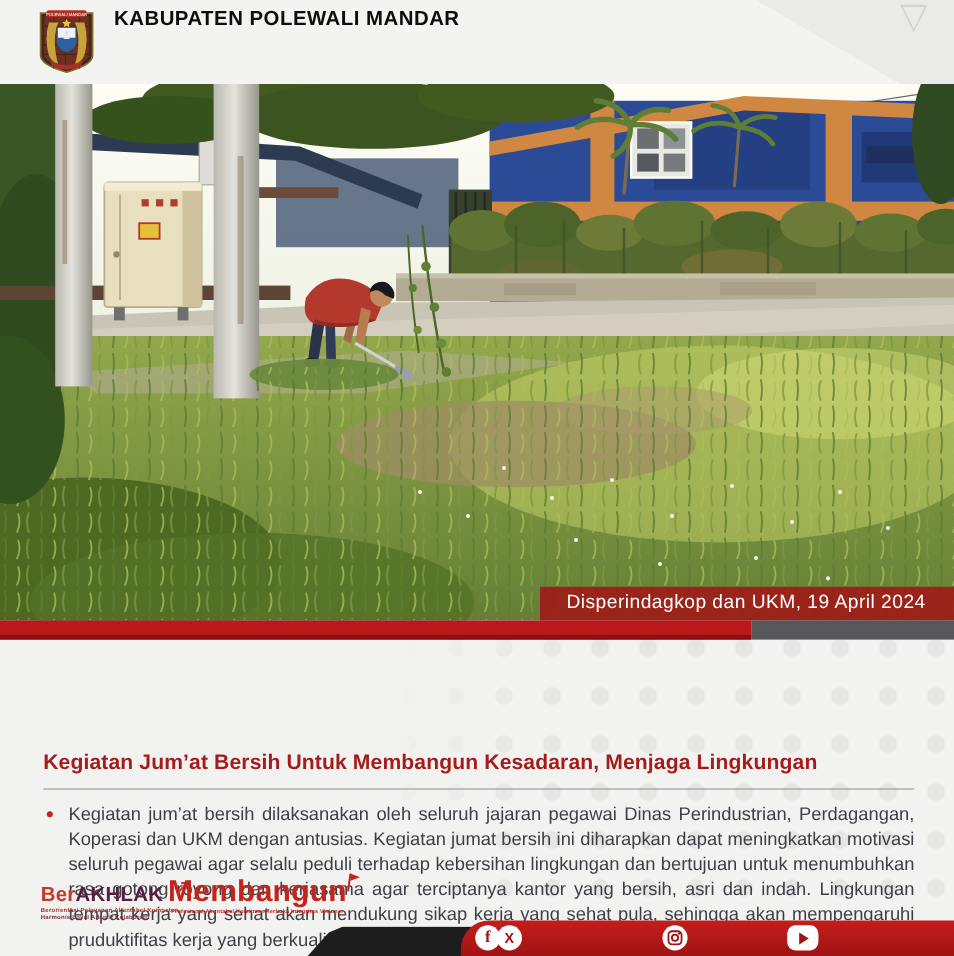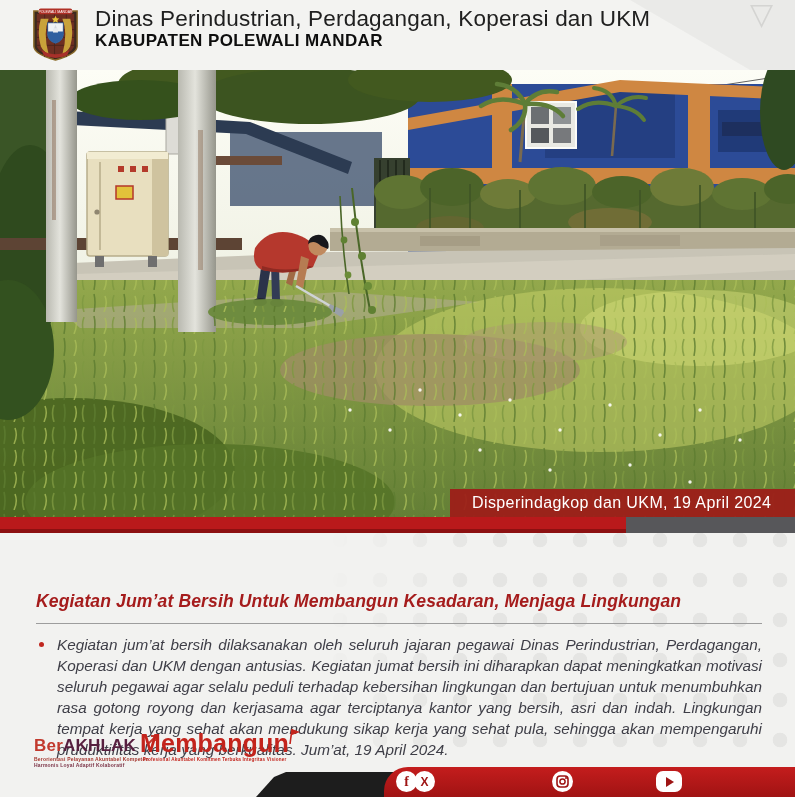--- a/index.html
+++ b/index.html
@@ -40,21 +40,21 @@
     position:absolute;left:450px;right:0;bottom:0;height:28px;
     background:rgba(158,27,24,0.92);
     color:#fff;font-size:16px;line-height:28px;padding-left:22px;
     letter-spacing:.4px;box-sizing:border-box;
   }
   
   .band-row{position:relative;display:flex;height:16px;z-index:1;}
   .band-red{width:626px;background:#b9191b;border-bottom:4px solid #8c1011;box-sizing:border-box;}
   .band-gray{flex:1;background:#57575a;}
   
-  .main{position:relative;z-index:1;padding:58px 33px 0 36px;font-style:italic;}
+  .main{position:relative;z-index:1;padding:92px 33px 0 36px;}
   .title{
     margin:0;font-size:17.6px;font-weight:700;color:#a51c1c;letter-spacing:.1px;
   }
   .divider{border:none;border-top:1.5px solid #9d9d9d;margin:11px 0 10px 0;}
   .para{display:flex;align-items:flex-start;justify-content:space-between;}
   .bullet{
     flex:0 0 auto;width:5px;height:5px;border-radius:50%;
     background:#c0271f;margin:8px 13px 0 3px;
   }
   .body-text{
@@ -116,21 +116,20 @@
       <path d="M22,18 h16 v12 q0,6 -8,9 q-8,-3 -8,-9 z" fill="#eef2f4" stroke="#2a4a7a" stroke-width="1"></path>
       <path d="M22,27 h16 v3 q0,6 -8,9 q-8,-3 -8,-9 z" fill="#2e5fa0"></path>
       <path d="M30,20 l1.5,4 h-3 z" fill="#d4d9dd"></path>
       <rect x="27.5" y="24" width="5" height="4" fill="#e8ebee"></rect>
       <path d="M30,11 l1.2,2.4 2.6,.3 -1.9,1.8 .5,2.5 -2.4,-1.2 -2.4,1.2 .5,-2.5 -1.9,-1.8 2.6,-.3 z" fill="#e8c53a"></path>
       <rect x="13" y="3.5" width="34" height="6" rx="2" fill="#b03026"></rect>
       <text x="30" y="8.2" text-anchor="middle" font-size="3.6" fill="#fff" font-family="Liberation Sans, sans-serif">POLEWALI MANDAR</text>
       <path d="M16,46 q14,8 28,0 l-2,5 q-12,6 -24,0 z" fill="#a8302a"></path>
     </svg>
     <div class="org">
-      <div class="org1">Dinas Perindustrian, Perdagangan, Koperasi dan UKM</div>
       <div class="org2">KABUPATEN POLEWALI MANDAR</div>
     </div>
     <span class="tri">▽</span>
   </header>
 
   <div class="photo-wrap">
     <svg width="795" height="447" viewBox="0 0 795 447" preserveAspectRatio="none">
       <defs>
         <linearGradient id="sky" x1="0" y1="0" x2="0" y2="1">
           <stop offset="0" stop-color="#fdfdf6"></stop>

